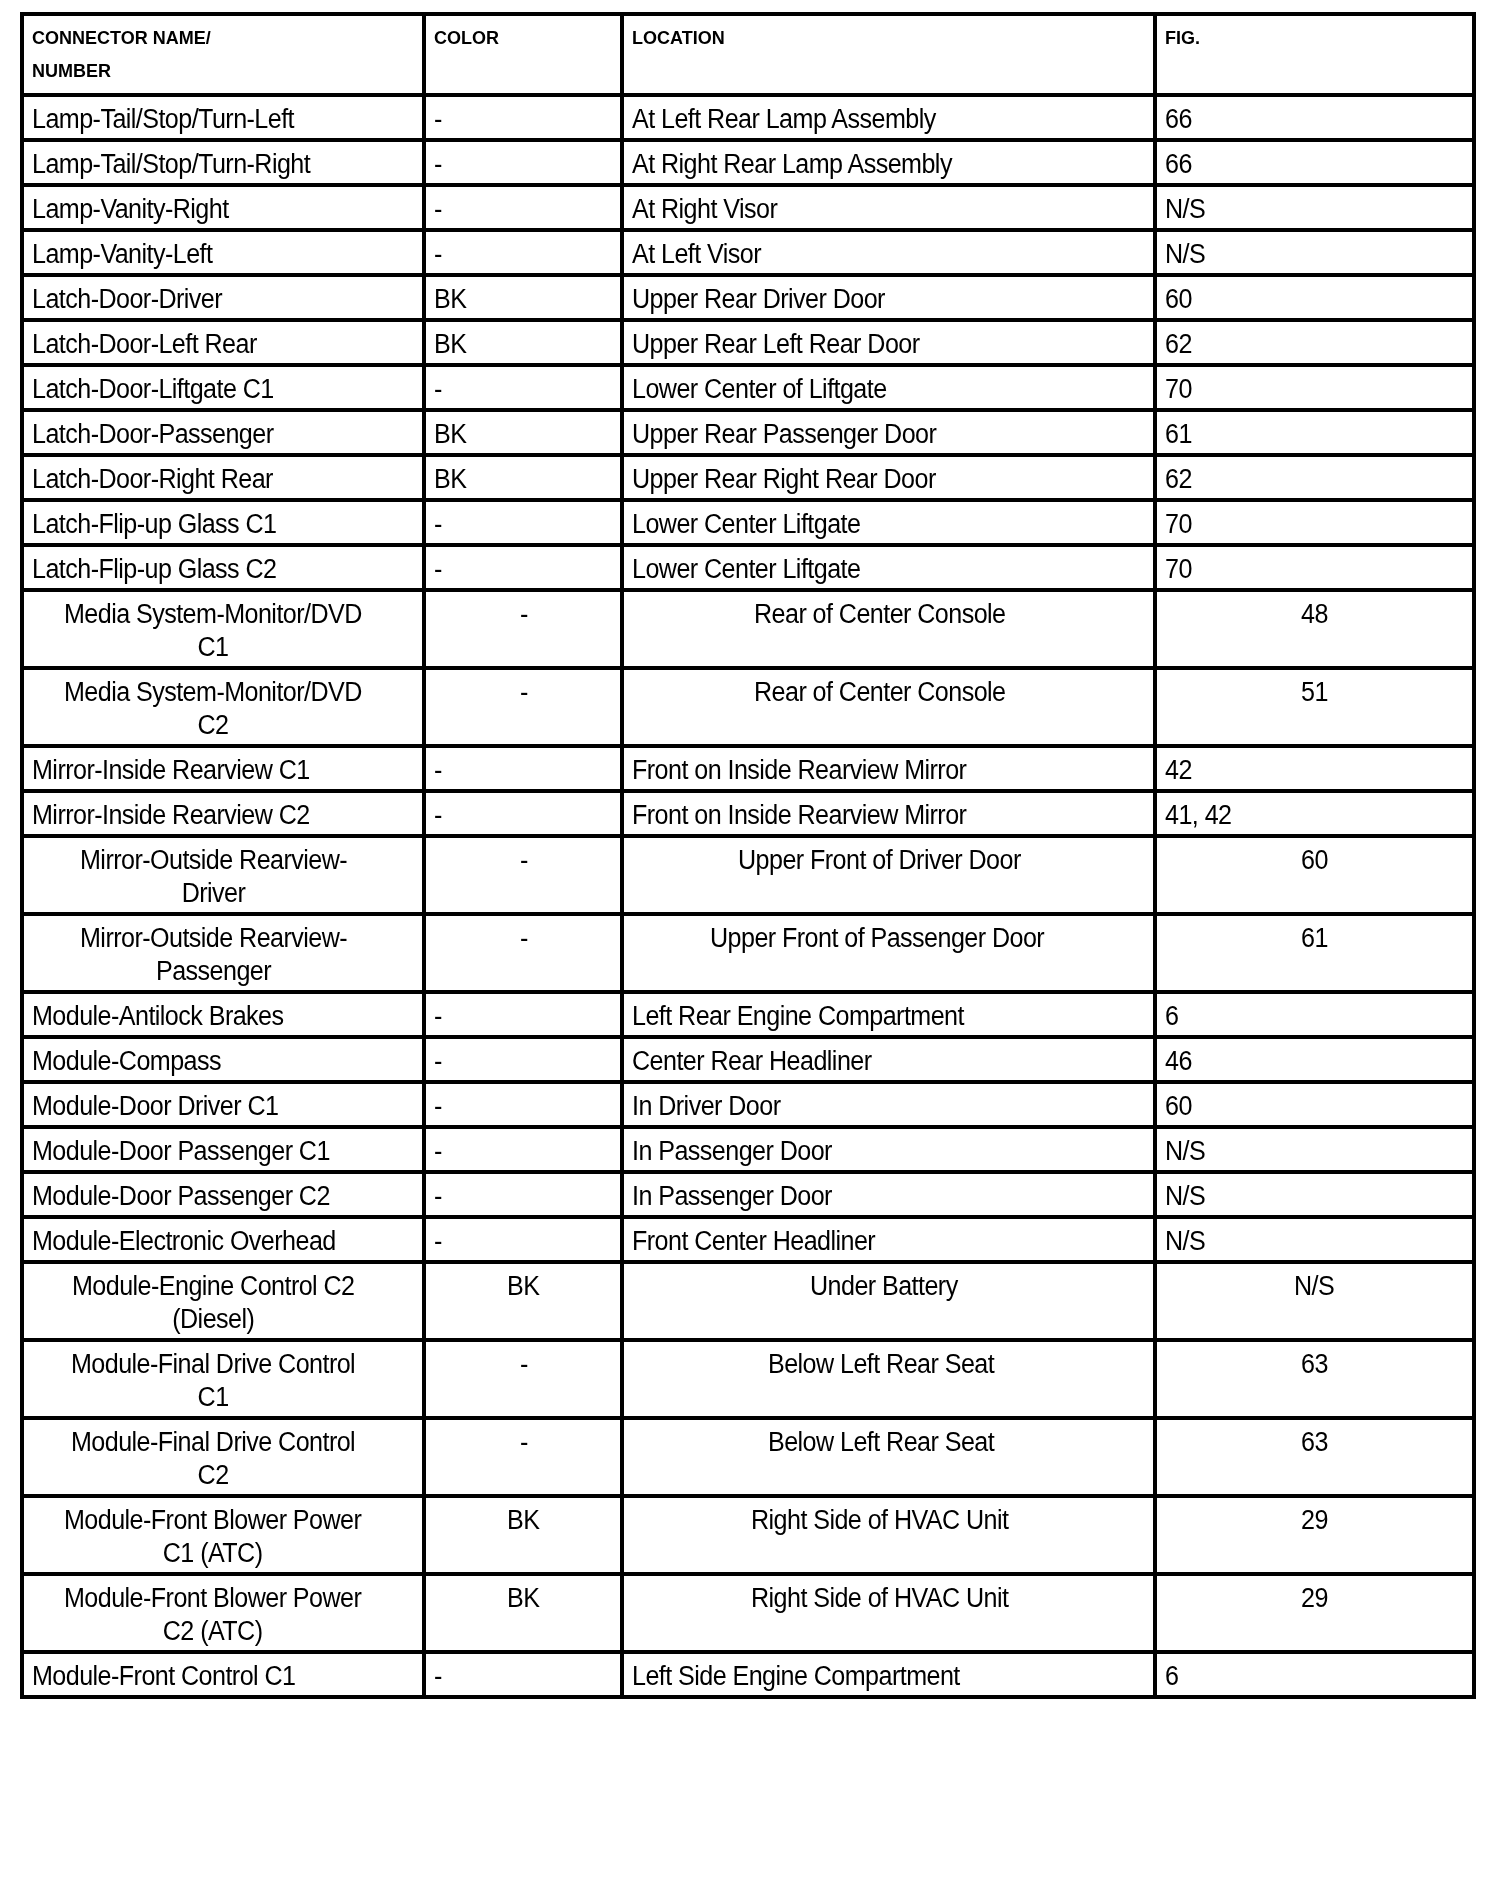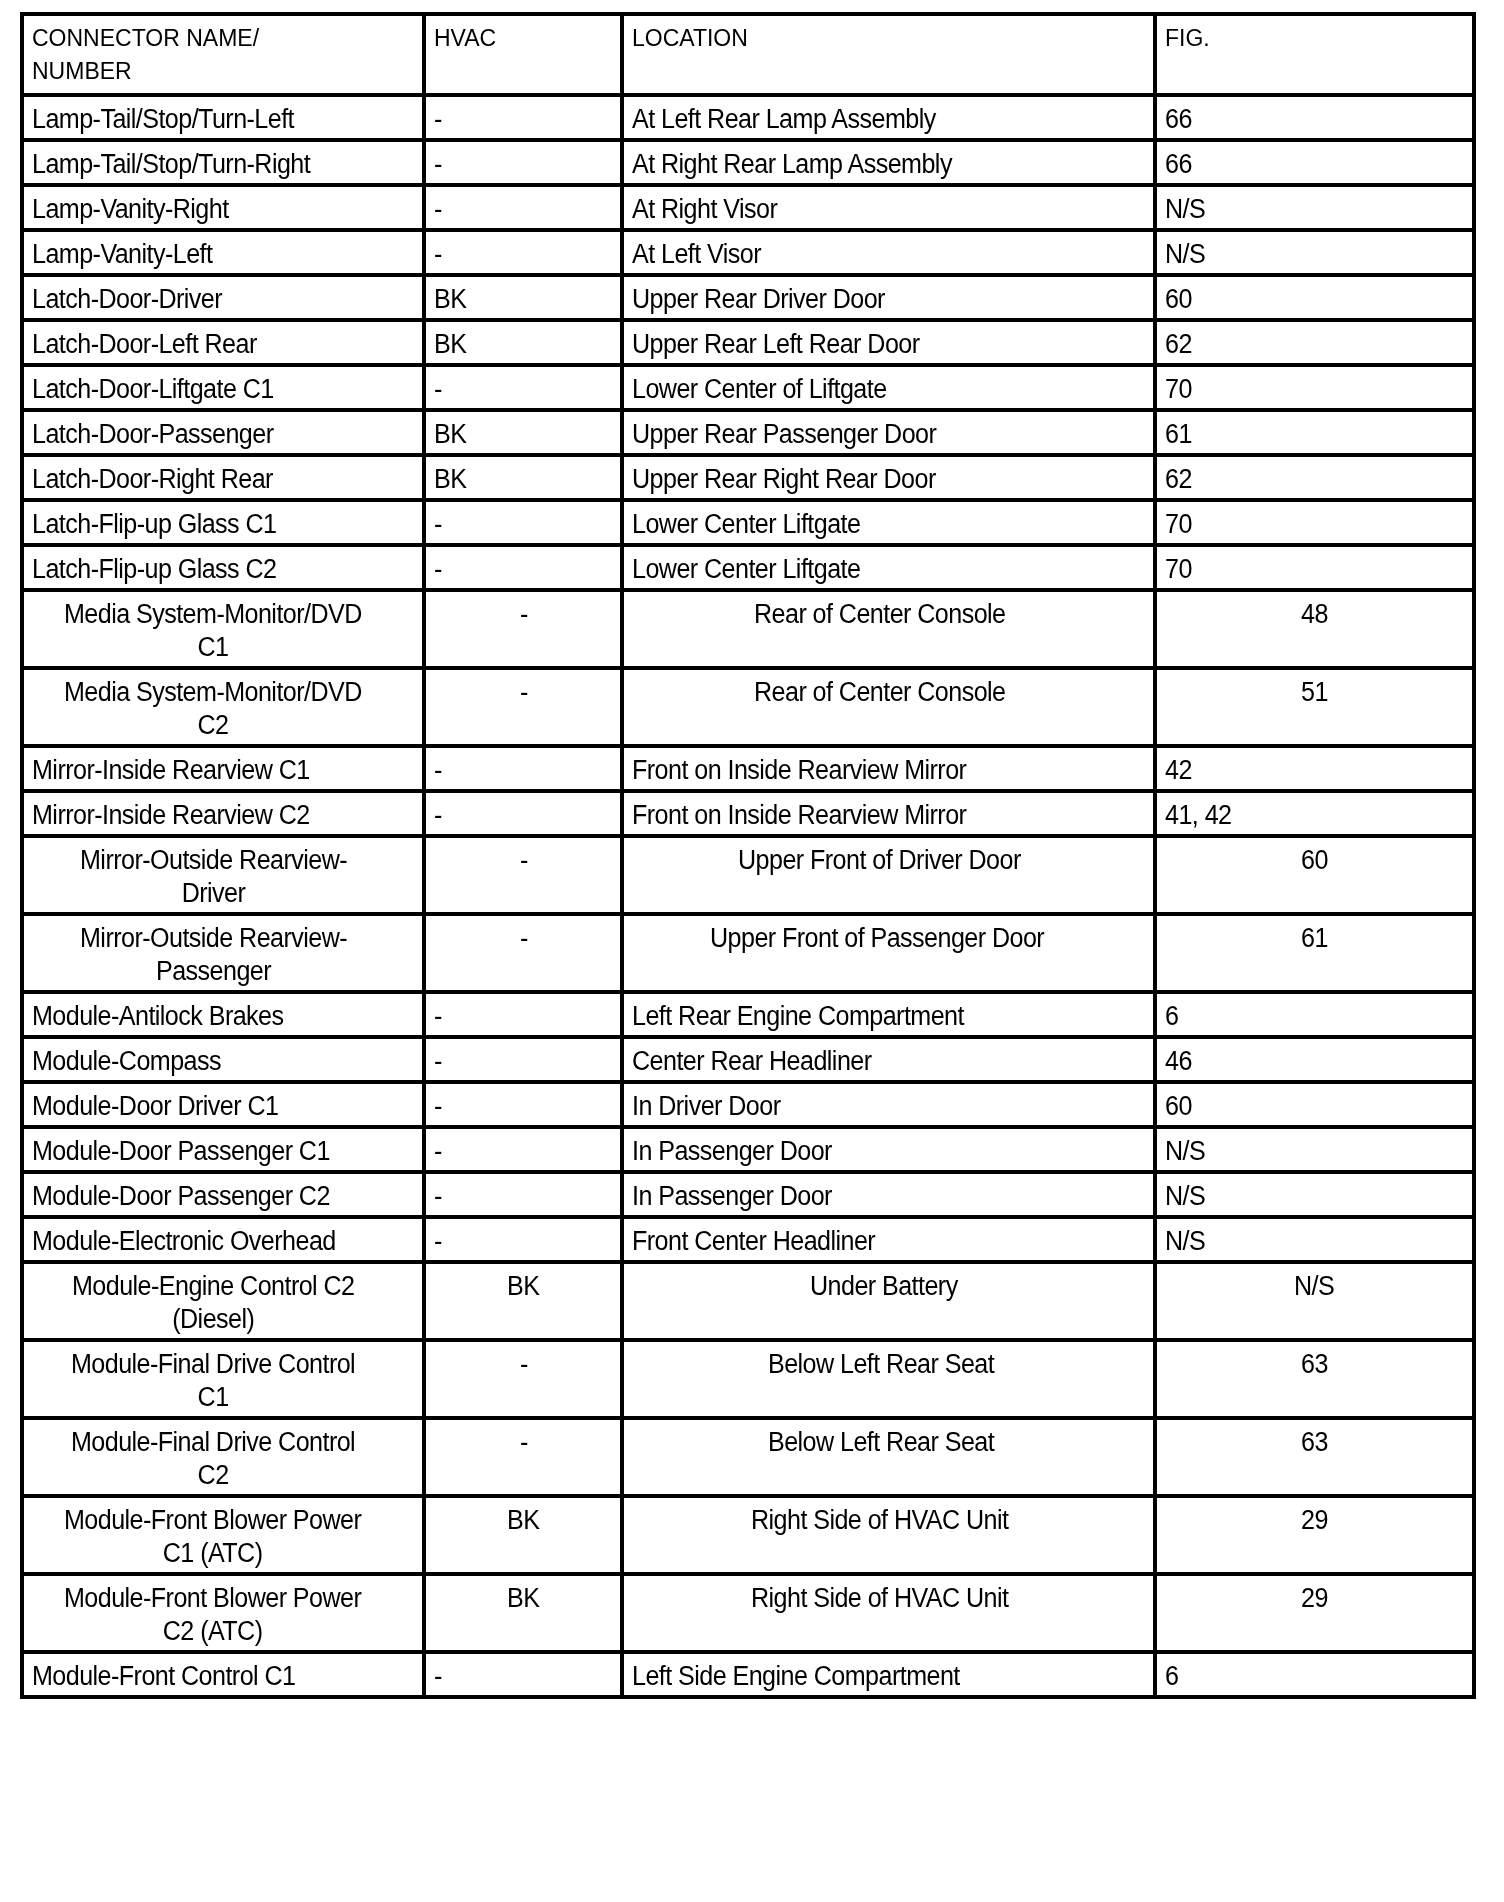--- a/index.html
+++ b/index.html
@@ -29,22 +29,22 @@
   table.conn col.c-fig { width: 319px; }
 
   table.conn th, table.conn td {
     border: 4px solid #000;
     vertical-align: top;
     text-align: left;
     padding: 6px 6px 0 8px;
     overflow: hidden;
   }
   table.conn th {
-    font-weight: normal;
-    font-size: 23px;
+    font-weight: bold;
+    font-size: 18px;
     line-height: 33px;
     height: 71px;
     letter-spacing: 0px;
   }
   table.conn td {
     font-size: 27px;
     line-height: 33px;
     letter-spacing: -0.6px;
     transform-origin: left top;
   }
@@ -64,21 +64,21 @@
   <colgroup>
     <col class="c-name">
       <col class="c-color">
       <col class="c-loc">
       <col class="c-fig">
   </colgroup>
   <thead>
     <tr>
       <th><span style="white-space:pre-line">CONNECTOR NAME/
 NUMBER</span></th>
-      <th>HVAC</th>
+      <th>COLOR</th>
       <th>LOCATION</th>
       <th>FIG.</th>
     </tr>
   </thead>
   <tbody id="tbody">
       <tr class="single">
     <td><span class="txt">Lamp-Tail/Stop/Turn-Left</span></td>
     <td><span class="txt">-</span></td>
     <td><span class="txt">At Left Rear Lamp Assembly</span></td>
     <td><span class="txt">66</span></td>

